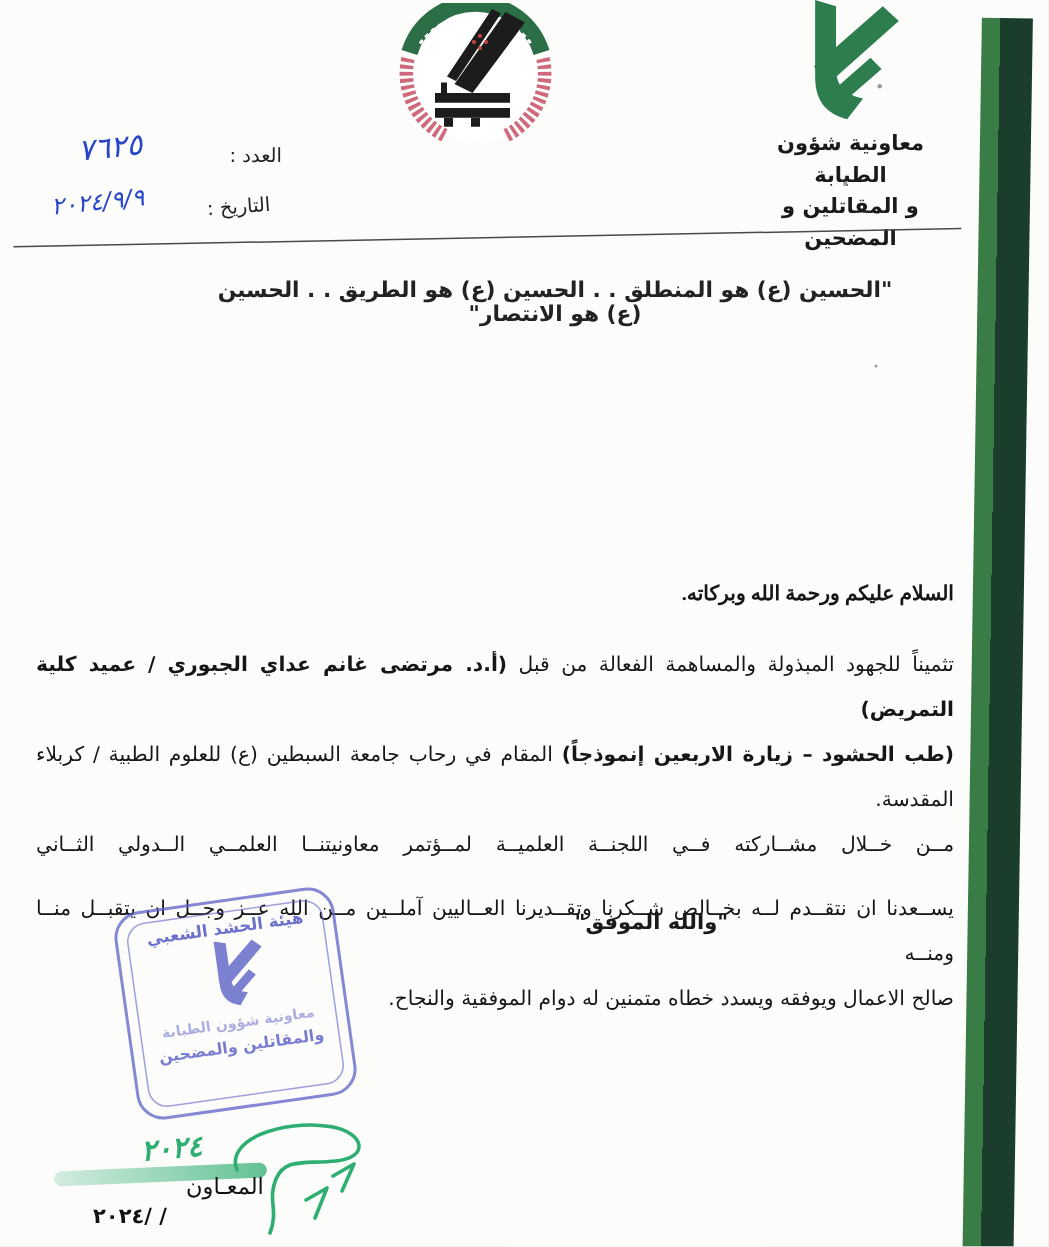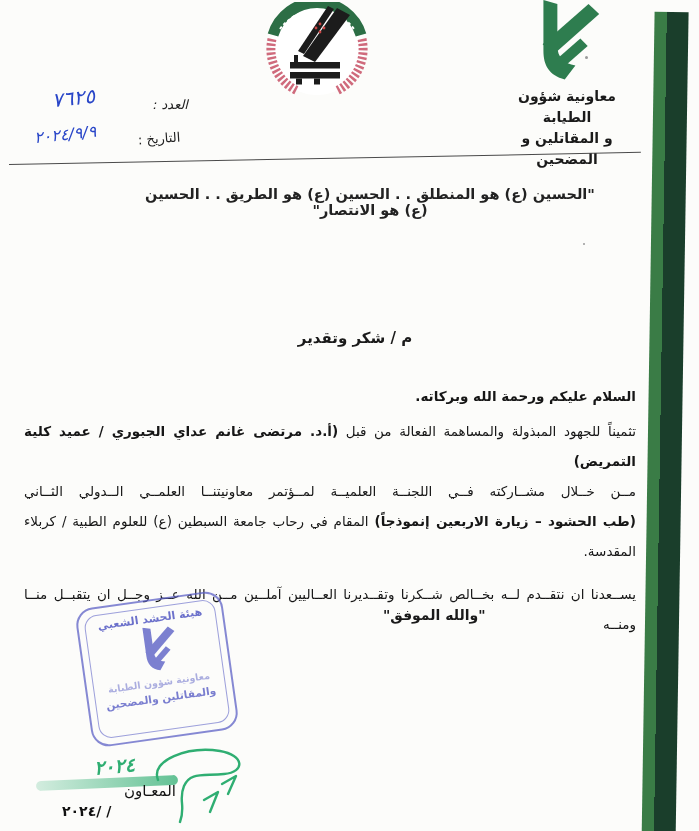--- a/index.html
+++ b/index.html
@@ -7,21 +7,21 @@
     position:relative;width:699px;height:831px;background:#fcfcfa;overflow:hidden;
     font-family:"DejaVu Sans",sans-serif;color:#1a1a1a;margin:0 auto;
   }
   
   .green-bar{
     position:absolute;left:648px;top:12px;width:34px;height:840px;
     transform:rotate(0.9deg);
     background:linear-gradient(to right,#3a7c46 0 36%,#1a3e2b 36% 100%);
   }
   
-  .no-label{position:absolute;left:153px;top:97px;font-size:13px;direction:rtl;color:#222;font-style:italic;}
+  .no-label{position:absolute;left:153px;top:97px;font-size:13px;direction:rtl;color:#222;}
   .no-value{position:absolute;left:52px;top:86px;color:#2946c8;font-size:20px;font-style:italic;
             letter-spacing:4px;transform:rotate(-6deg);direction:ltr;}
   .date-label{position:absolute;left:138px;top:131px;font-size:13px;direction:rtl;color:#222;transform:rotate(-4deg);}
   .date-value{position:absolute;left:34px;top:125px;color:#2946c8;font-size:16px;font-style:italic;
               letter-spacing:1px;transform:rotate(-6deg);direction:ltr;}
   .emblem{position:absolute;left:258px;top:2px;width:118px;height:100px;}
   .hq-title{position:absolute;left:238px;top:104px;width:124px;text-align:center;
             font-weight:bold;font-size:16px;direction:rtl;}
   .org-logo{position:absolute;left:507px;top:0;width:104px;height:82px;}
   .org-name{position:absolute;left:492px;top:86px;width:150px;text-align:center;
@@ -34,21 +34,21 @@
   .quote-attr{position:absolute;left:180px;top:228px;width:380px;text-align:center;direction:rtl;
               font-weight:bold;font-size:11.5px;color:#222;}
   
   .to-line{position:absolute;left:200px;top:284px;width:310px;text-align:center;
            font-weight:bold;font-size:15px;direction:rtl;}
   .subject-line{position:absolute;left:200px;top:329px;width:310px;text-align:center;
            font-weight:bold;font-size:15px;direction:rtl;}
   
   .body-block{position:absolute;left:24px;top:381px;width:612px;direction:rtl;
               font-size:13.5px;color:#161616;line-height:30px;}
-  .greeting{font-weight:bold;margin-bottom:5px;}
+  .greeting{font-weight:bold;margin-bottom:17px;font-family:Liberation Serif, serif;}
   .just{text-align:justify;text-align-last:justify;}
   .rline{text-align:right;}
   .p2{margin-top:13px;}
   .b{font-weight:bold;}
   .closing{position:absolute;left:383px;top:607px;font-weight:bold;font-size:14px;direction:rtl;}
   
   .stamp{position:absolute;left:83px;top:599px;width:148px;height:140px;transform:rotate(-8deg);color:#5d62c6;}
   .stamp-outer{width:100%;height:100%;border:2.5px solid rgba(93,98,198,.75);border-radius:18px;
                display:flex;align-items:center;justify-content:center;box-sizing:border-box;}
   .stamp-inner{width:132px;height:124px;border:1.3px solid rgba(93,98,198,.6);border-radius:13px;
@@ -110,28 +110,28 @@
   </svg>
   <div class="org-name">
     <div>معاونية شؤون الطبابة</div>
     <div>و المقاتلين و المضحين</div>
   </div>
 
   <div class="sep"></div>
 
   <div class="quote">"الحسين (ع) هو المنطلق . . الحسين (ع) هو الطريق . . الحسين (ع) هو الانتصار"</div>
 
-  <div class="subject-line">م / شكر وتقدير</div>
 
   <div class="body-block">
     <div class="greeting">السلام عليكم ورحمة الله وبركاته.</div>
     <div class="just"><span>تثميناً للجهود المبذولة والمساهمة الفعالة من قبل </span><span class="b">(أ.د. مرتضى غانم عداي الجبوري / عميد كلية التمريض)</span></div>
+    <div class="just"><span class="b">(طب الحشود – زيارة الاربعين إنموذجاً)</span><span> المقام في رحاب جامعة السبطين (ع) للعلوم الطبية / كربلاء المقدسة.</span></div>
     <div class="just">مــن خــلال مشــاركته فــي اللجنــة العلميــة لمــؤتمر معاونيتنــا العلمــي الــدولي الثــاني</div>
-    <div class="just"><span class="b">(طب الحشود – زيارة الاربعين إنموذجاً)</span><span> المقام في رحاب جامعة السبطين (ع) للعلوم الطبية / كربلاء المقدسة.</span></div>
     <div class="just p2">يســعدنا ان نتقــدم لــه بخــالص شــكرنا وتقــديرنا العــاليين آملــين مــن الله عــز وجــل ان يتقبــل منــا ومنــه</div>
+    <div class="rline">صالح الاعمال ويوفقه ويسدد خطاه متمنين له دوام الموفقية والنجاح.</div>
   </div>
 
   <div class="closing">"والله الموفق"</div>
 
   <div class="stamp">
     <div class="stamp-outer">
       <div class="stamp-inner">
         <div class="stamp-top">هيئة الحشد الشعبي</div>
         <svg class="stamp-glyph" width="48" height="46" viewBox="0 0 100 100">
           <g fill="#5d62c6">

